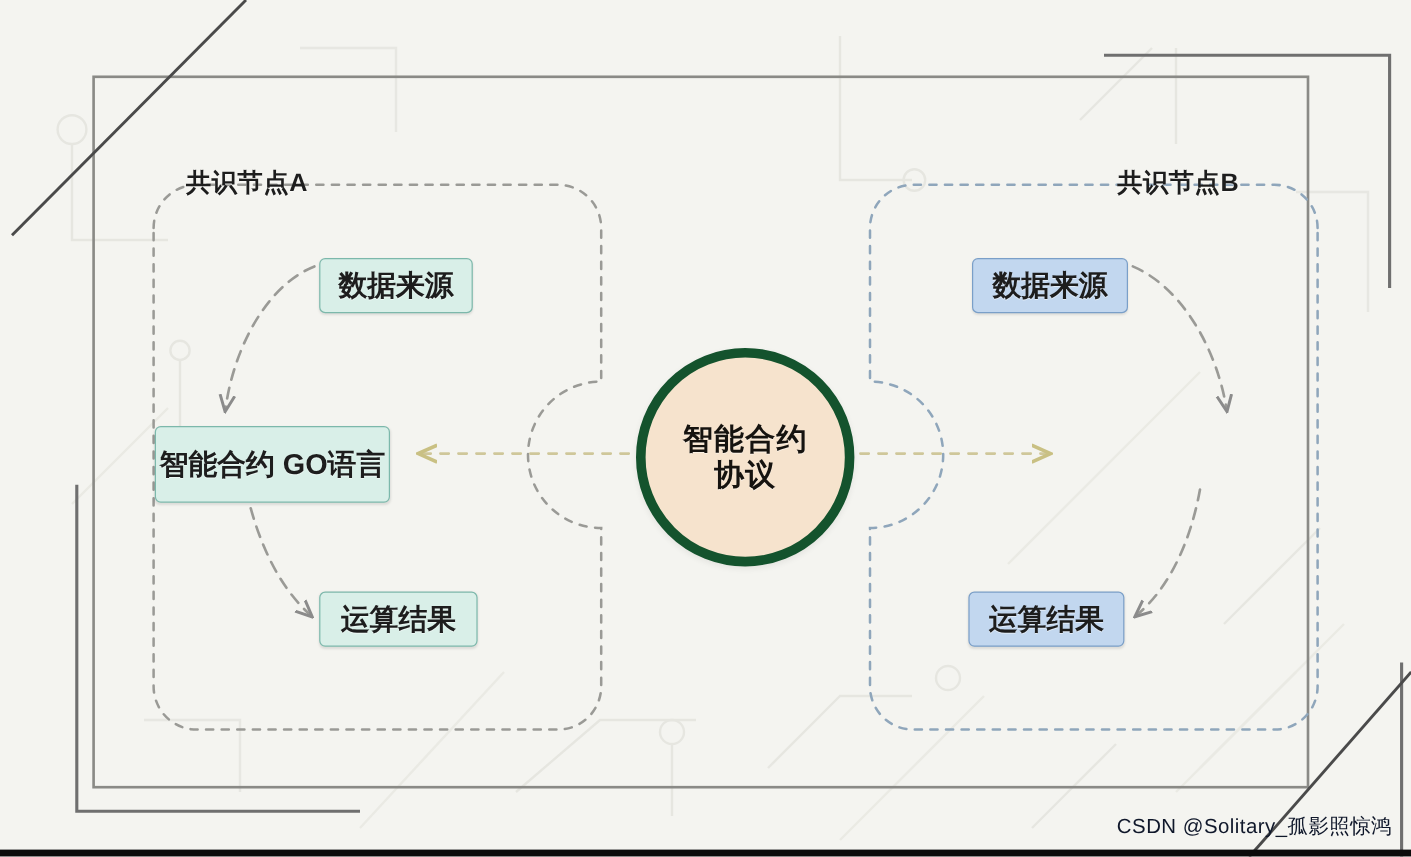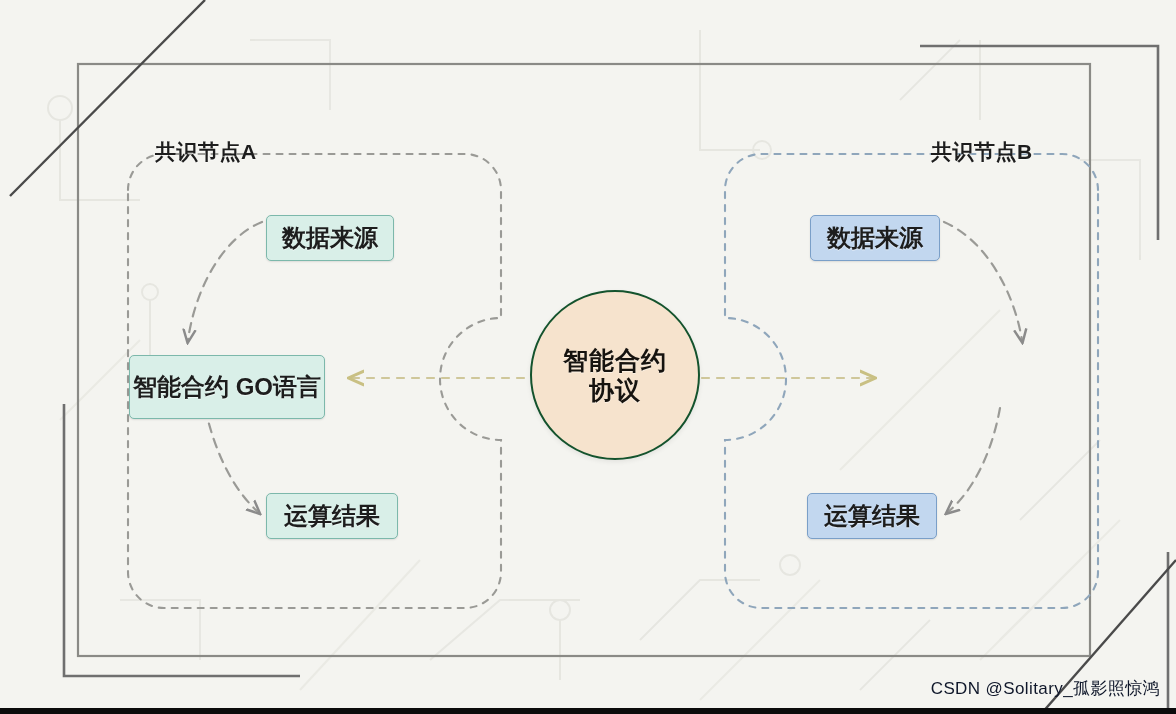--- a/index.html
+++ b/index.html
@@ -72,21 +72,21 @@
 
   #center-circle {
     position: absolute;
     z-index: 4;
     left: 530px;
     top: 290px;
     width: 166px;
     height: 166px;
     border-radius: 50%;
     background: #f6e3cd;
-    border: 2px solid #14532d;
+    border: 8px solid #14532d;
     display: flex;
     flex-direction: column;
     align-items: center;
     justify-content: center;
     box-shadow: 0 2px 5px rgba(0,0,0,0.07);
   }
   #center-circle .ctext {
     font-size: 25px;
     font-weight: bold;
     color: #16130f;

